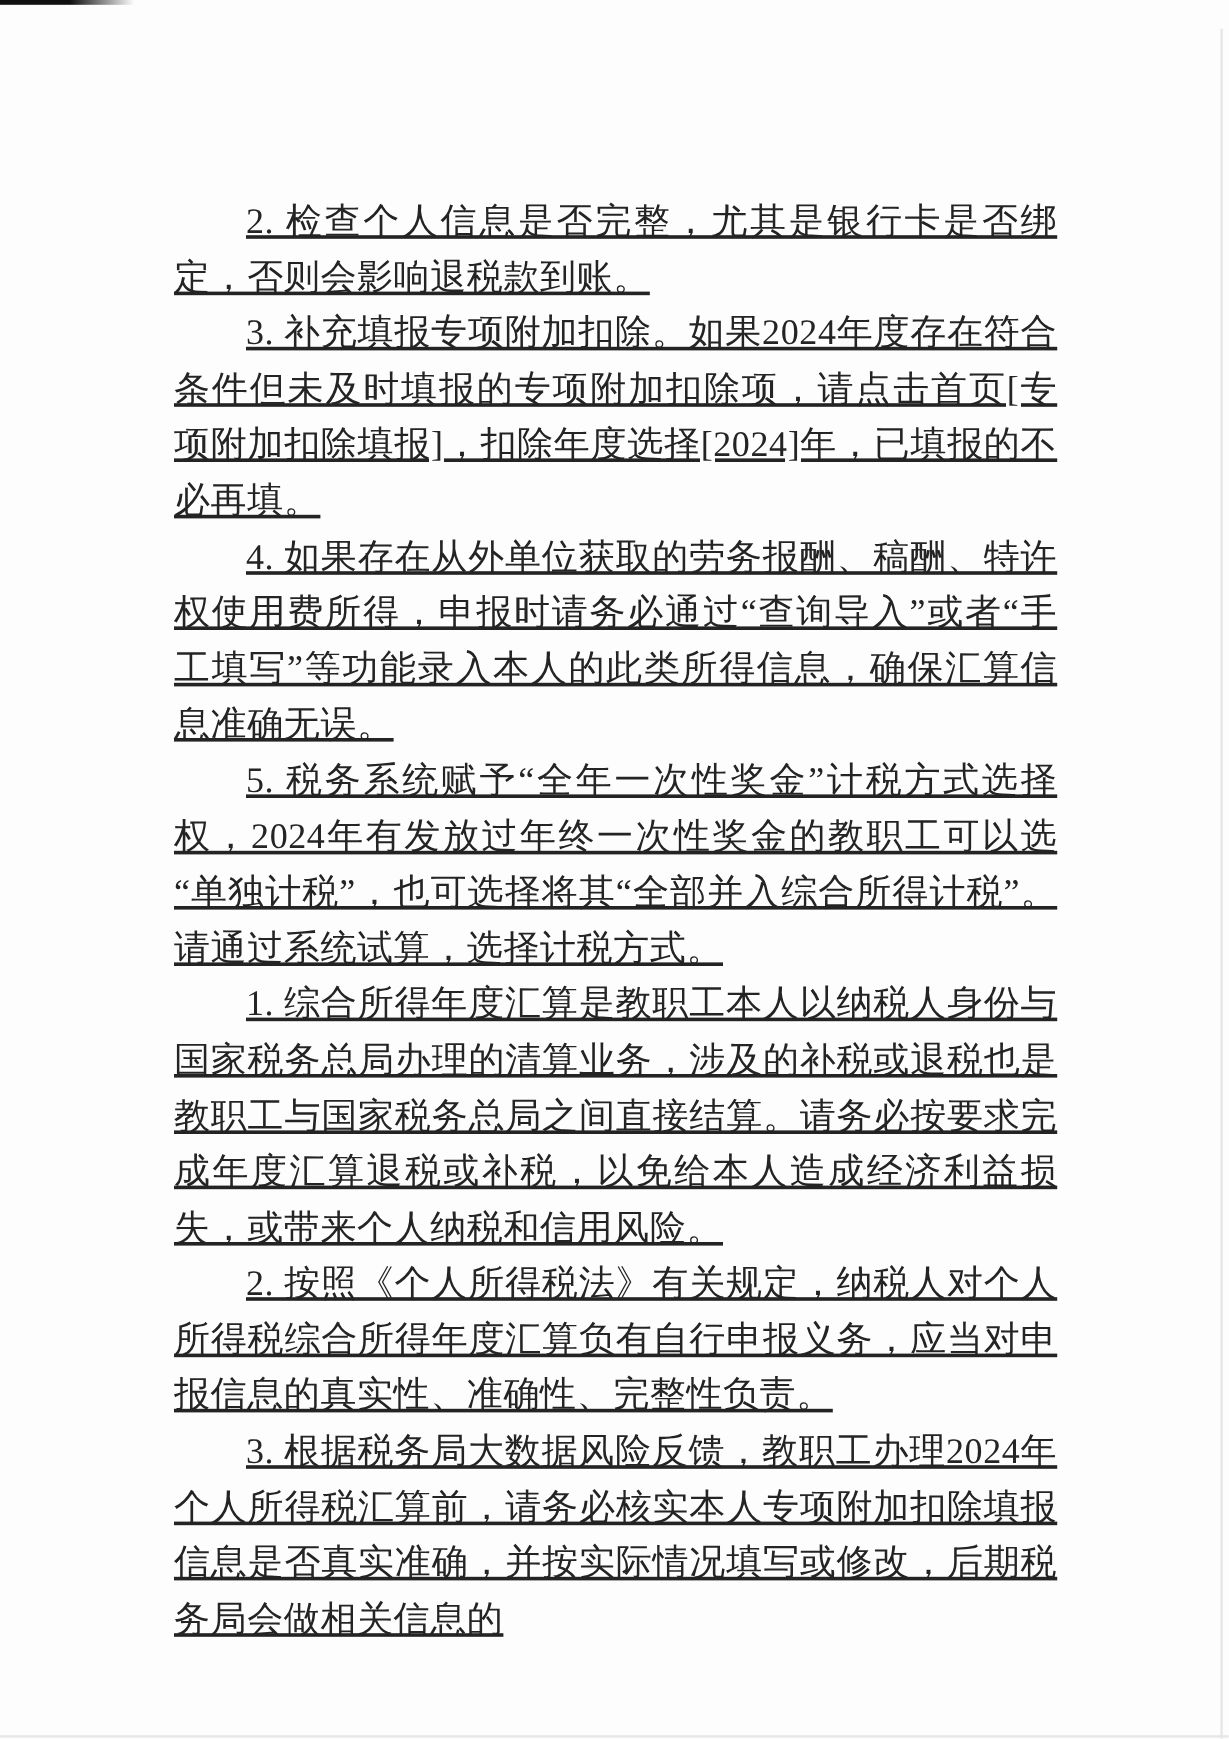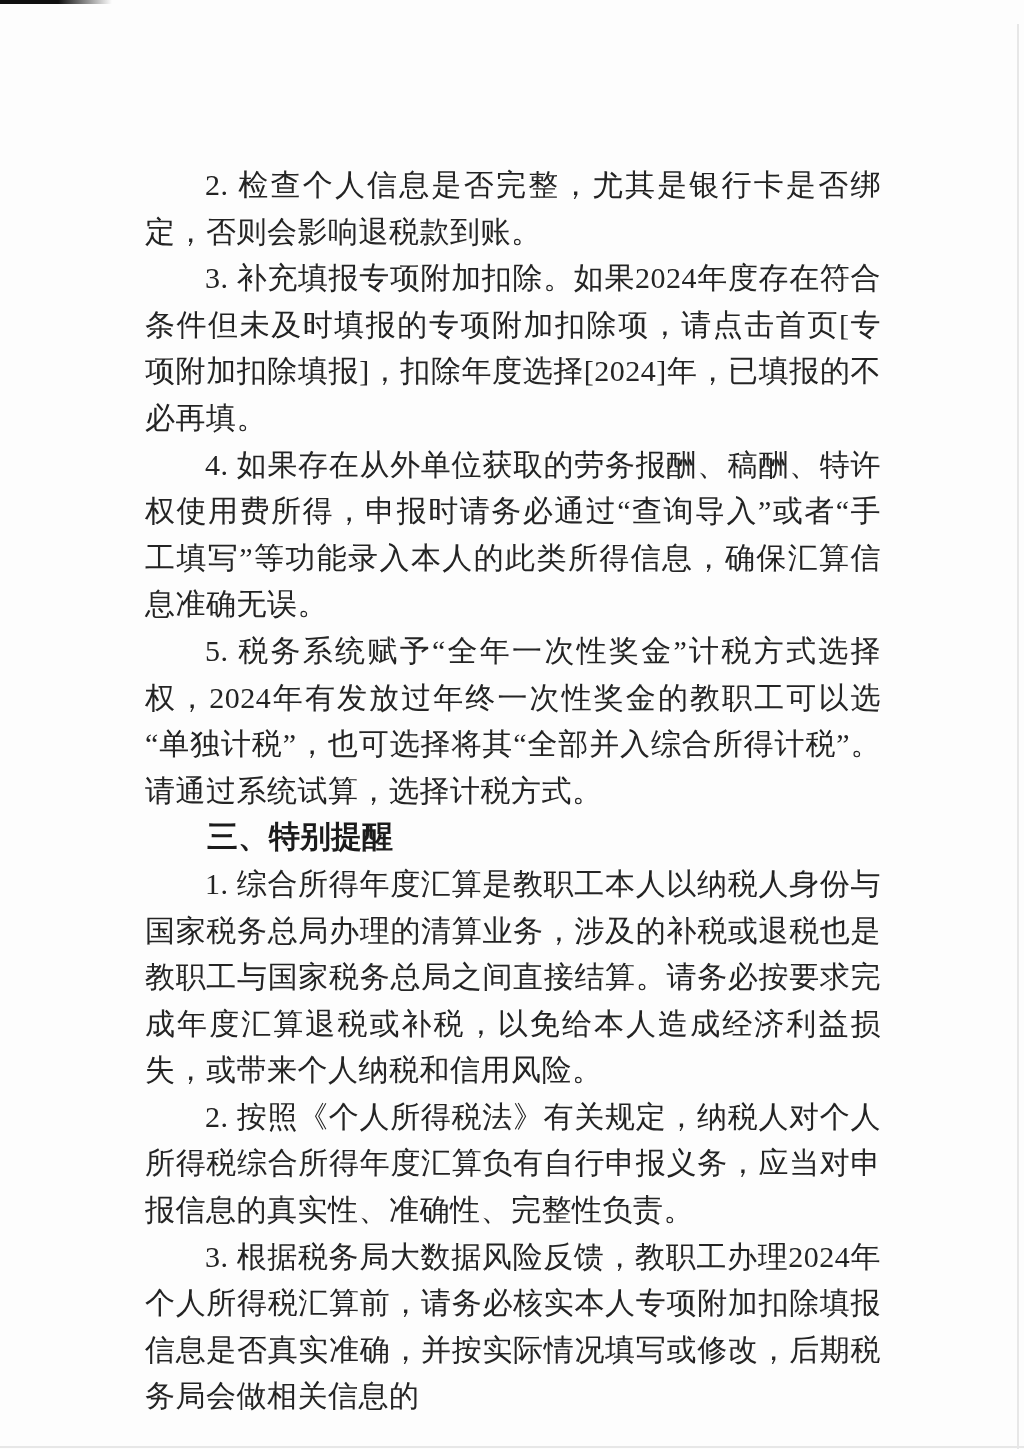--- a/index.html
+++ b/index.html
@@ -49,20 +49,21 @@
   .body-para {
     margin: 0;
     font-family: "Liberation Serif", serif;
     font-size: 30px;
     line-height: 46.6px;
     text-indent: 2em;
     text-align: justify;
     text-justify: inter-ideograph;
     letter-spacing: 0.5px;
     font-weight: 400;
+    text-decoration: underline;
   }
   .section-heading {
     margin: 0;
     font-family: "Liberation Sans", sans-serif;
     font-size: 31px;
     line-height: 46.6px;
     text-indent: 2em;
     font-weight: 700;
     color: var(--ink-heading, #1b1b1b);
   }
@@ -78,21 +79,20 @@
 
   <main class="text-block">
     <p class="body-para">2. 检查个人信息是否完整，尤其是银行卡是否绑定，否则会影响退税款到账。</p>
 
     <p class="body-para">3. 补充填报专项附加扣除。如果2024年度存在符合条件但未及时填报的专项附加扣除项，请点击首页[专项附加扣除填报]，扣除年度选择[2024]年，已填报的不必再填。</p>
 
     <p class="body-para">4. 如果存在从外单位获取的劳务报酬、稿酬、特许权使用费所得，申报时请务必通过“查询导入”或者“手工填写”等功能录入本人的此类所得信息，确保汇算信息准确无误。</p>
 
     <p class="body-para">5. 税务系统赋予“全年一次性奖金”计税方式选择权，2024年有发放过年终一次性奖金的教职工可以选“单独计税”，也可选择将其“全部并入综合所得计税”。请通过系统试算，选择计税方式。</p>
 
-    <h2 class="section-heading">三、特别提醒</h2>
 
     <p class="body-para">1. 综合所得年度汇算是教职工本人以纳税人身份与国家税务总局办理的清算业务，涉及的补税或退税也是教职工与国家税务总局之间直接结算。请务必按要求完成年度汇算退税或补税，以免给本人造成经济利益损失，或带来个人纳税和信用风险。</p>
 
     <p class="body-para">2. 按照《个人所得税法》有关规定，纳税人对个人所得税综合所得年度汇算负有自行申报义务，应当对申报信息的真实性、准确性、完整性负责。</p>
 
     <p class="body-para">3. 根据税务局大数据风险反馈，教职工办理2024年个人所得税汇算前，请务必核实本人专项附加扣除填报信息是否真实准确，并按实际情况填写或修改，后期税务局会做相关信息的</p>
   </main>
 
 </div>
 

